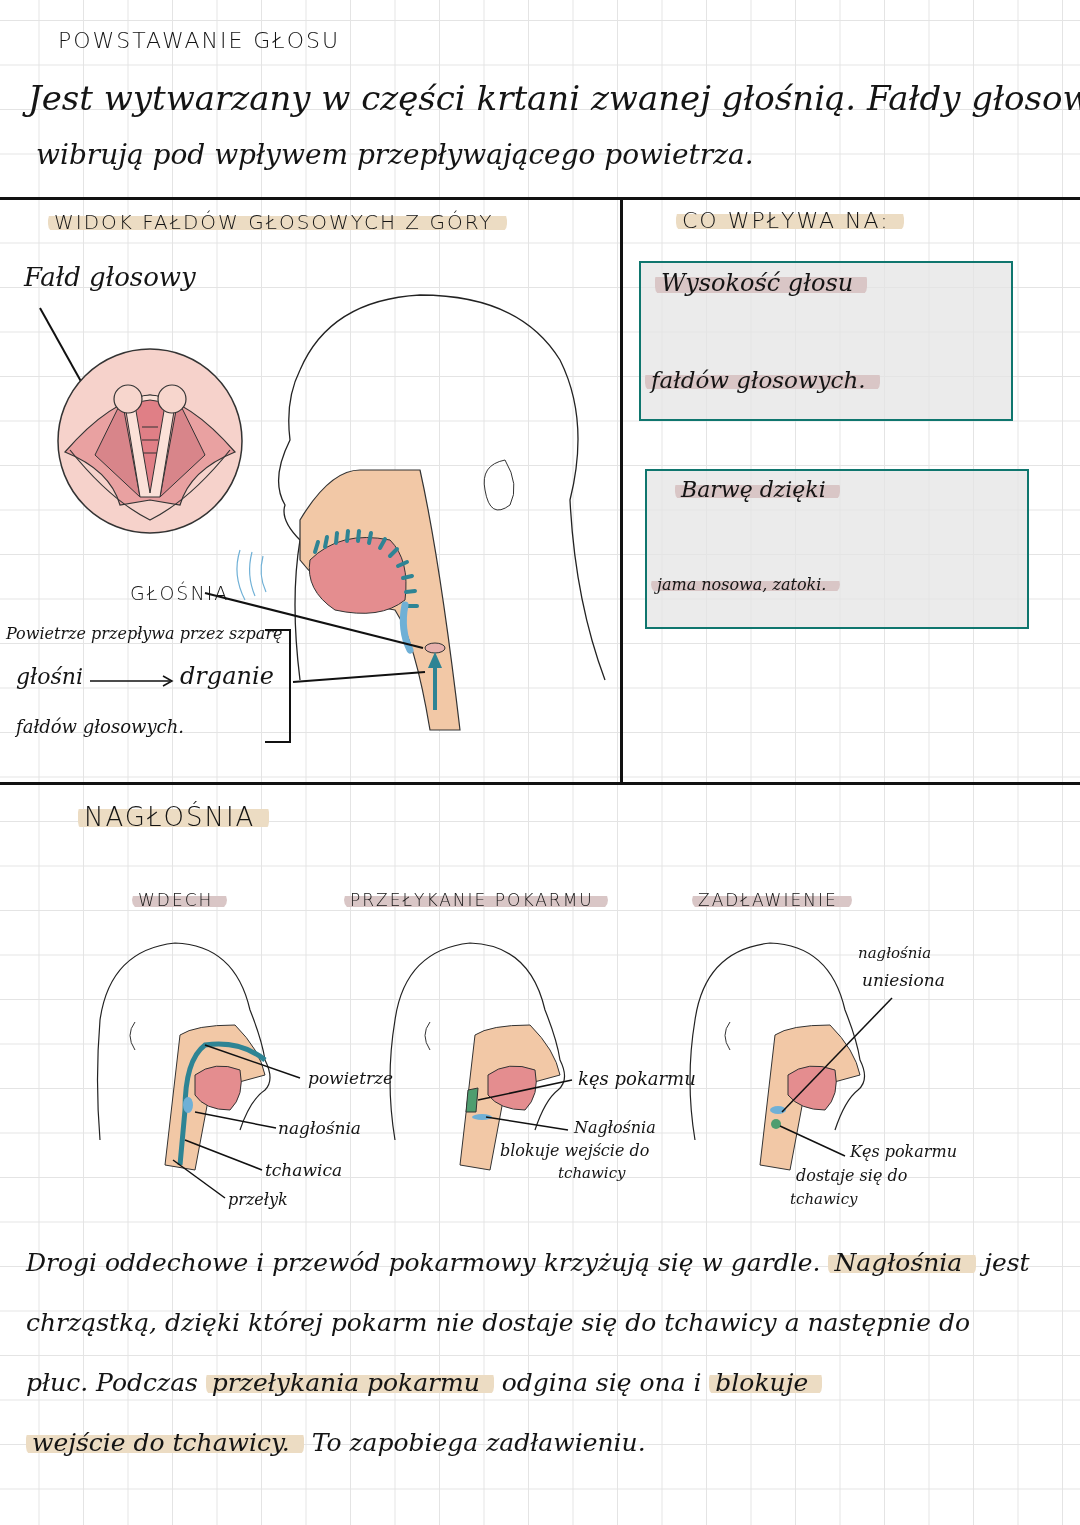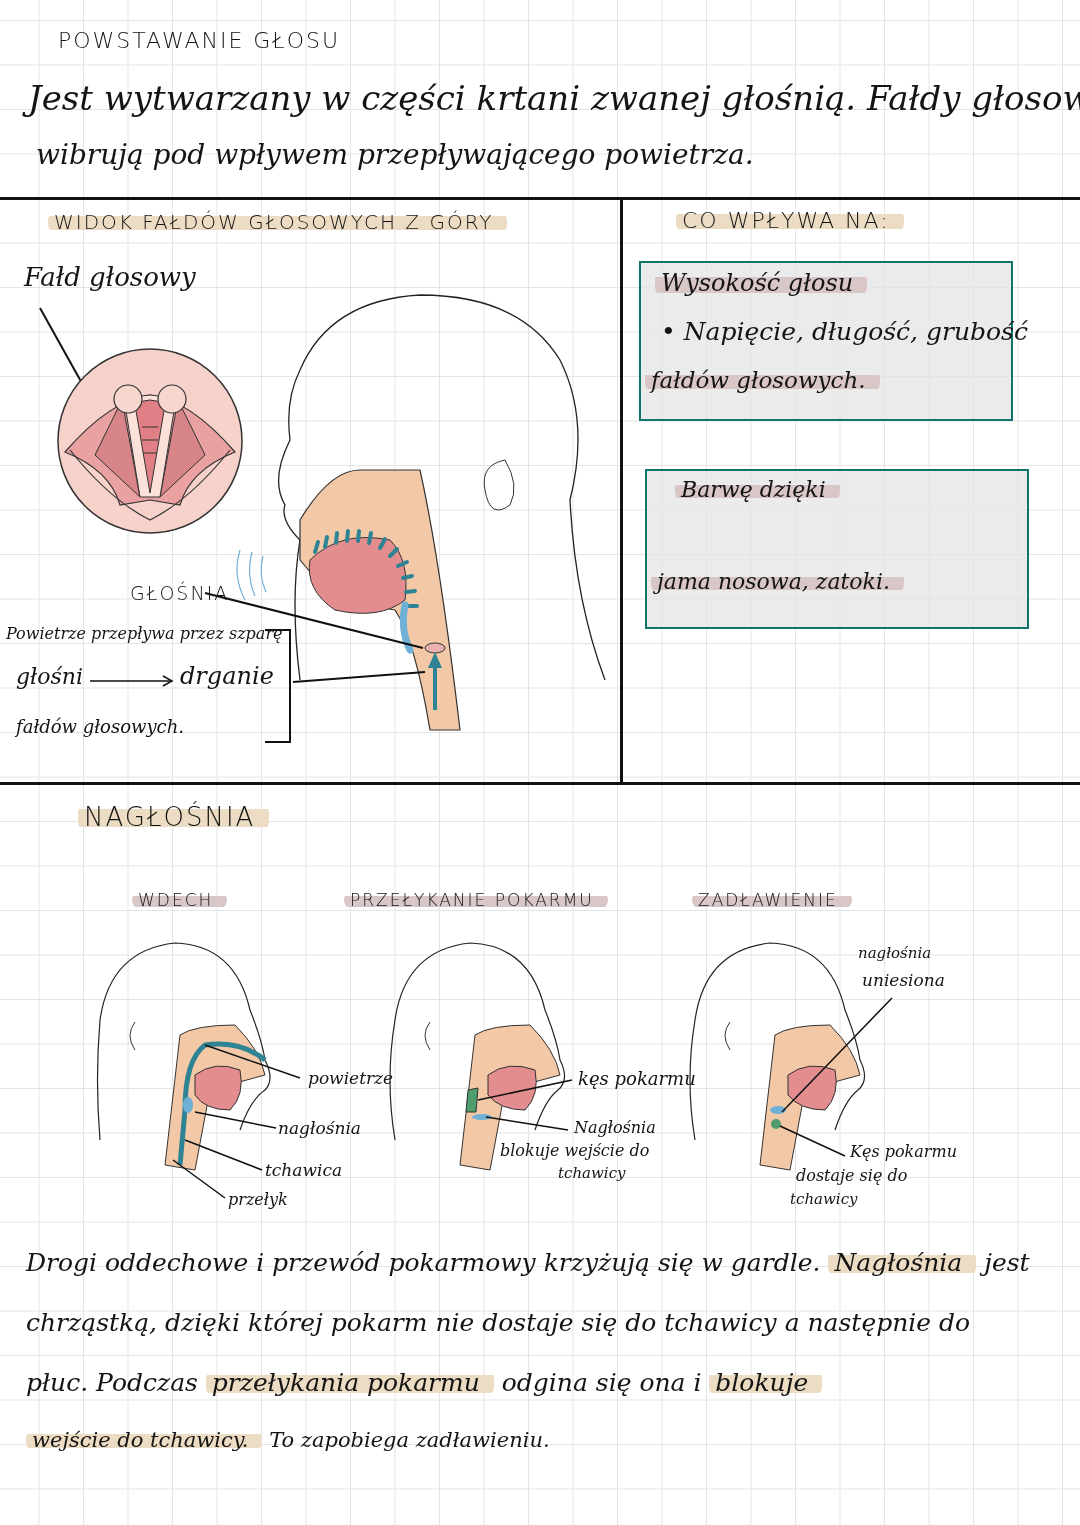--- a/index.html
+++ b/index.html
@@ -87,27 +87,26 @@
 <div class="abs caps" style="left:98px;top:582px;font-size:19px;">GŁOŚNIA</div>
 <div class="abs hand" style="left:6px;top:624px;font-size:16px;">Powietrze przepływa przez szparę</div>
 <div class="abs hand" style="left:16px;top:664px;font-size:22px;">głośni</div>
 <div class="abs hand" style="left:180px;top:662px;font-size:24px;">drganie</div>
 <div class="abs hand" style="left:16px;top:716px;font-size:18px;">fałdów głosowych.</div>
 
 <div class="abs caps hl-beige" style="left:644px;top:208px;font-size:22px;">CO WPŁYWA NA:</div>
 
 <div class="box" style="left:639px;top:261px;width:370px;height:156px;">
   <div class="abs hand hl-mauve" style="left:14px;top:6px;font-size:24px;">Wysokość głosu</div>
-  <div class="abs hand" style="left:20px;top:54px;font-size:25px;">• Napięcie, długość, grubość</div>
   <div class="abs hand hl-mauve" style="left:4px;top:104px;font-size:23px;">fałdów głosowych.</div>
 </div>
 
 <div class="box" style="left:645px;top:469px;width:380px;height:156px;">
   <div class="abs hand hl-mauve" style="left:28px;top:6px;font-size:22px;">Barwę dzięki</div>
-  <div class="abs hand hl-mauve" style="left:4px;top:98px;font-size:22px;">jama nosowa, zatoki.</div>
+  <div class="abs hand hl-mauve" style="left:4px;top:104px;font-size:16px;">jama nosowa, zatoki.</div>
 </div>
 
 <div class="abs caps hl-beige" style="left:46px;top:802px;font-size:26px;">NAGŁOŚNIA</div>
 
 <div class="abs caps hl-mauve" style="left:100px;top:890px;font-size:17px;">WDECH</div>
 <div class="abs caps hl-mauve" style="left:312px;top:890px;font-size:17px;">PRZEŁYKANIE POKARMU</div>
 <div class="abs caps hl-mauve" style="left:660px;top:890px;font-size:17px;">ZADŁAWIENIE</div>
 
 <svg style="left:0;top:0;" width="1080" height="1240" viewBox="0 0 1080 1240">
 
@@ -162,16 +161,16 @@
   <span class="hl-beige">Nagłośnia</span>
   <span>jest</span>
 </div>
 <div class="abs hand" style="left:26px;top:1308px;font-size:25px;">chrząstką, dzięki której pokarm nie dostaje się do tchawicy a następnie do</div>
 <div class="abs hand" style="left:26px;top:1368px;font-size:25px;">
   <span>płuc. Podczas</span>
   <span class="hl-beige">przełykania pokarmu</span>
   <span>odgina się ona i</span>
   <span class="hl-beige">blokuje</span>
 </div>
-<div class="abs hand" style="left:26px;top:1428px;font-size:21px;">
+<div class="abs hand" style="left:26px;top:1428px;font-size:25px;">
   <span class="hl-beige">wejście do tchawicy.</span>
   <span>To zapobiega zadławieniu.</span>
 </div>
 
 </body></html>

